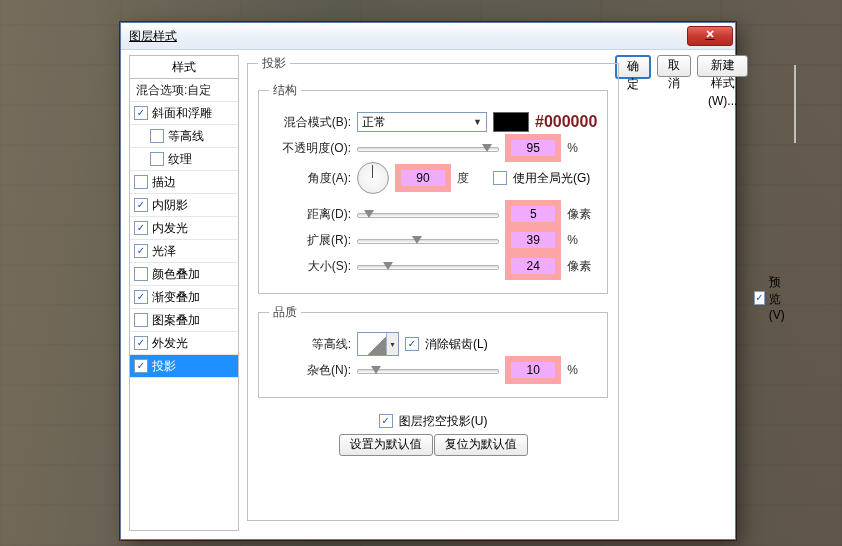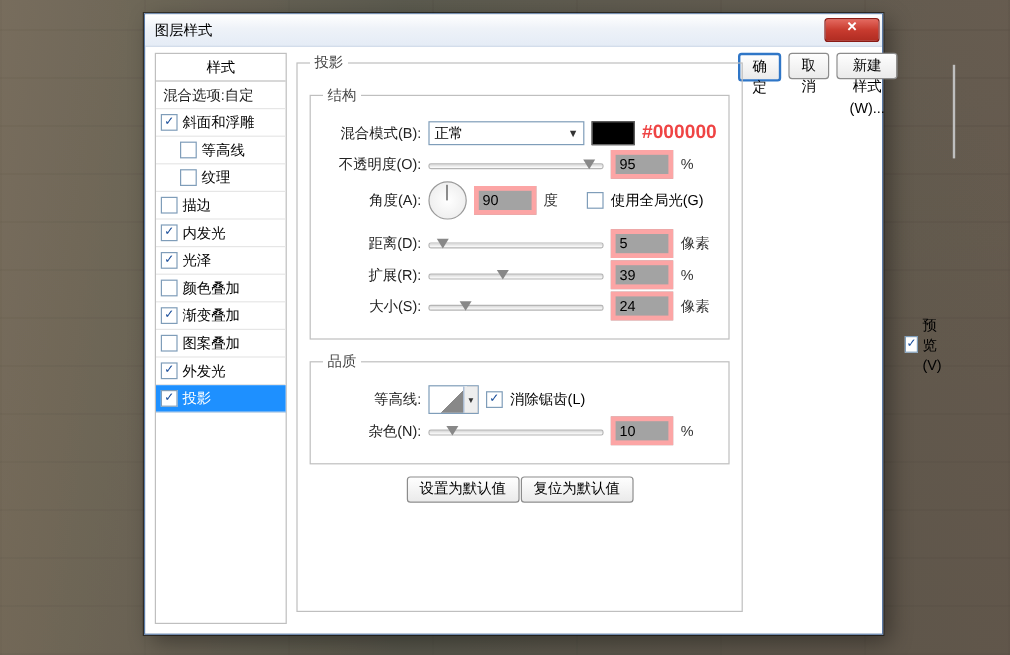--- a/index.html
+++ b/index.html
@@ -18,26 +18,27 @@
     background:
       linear-gradient(90deg, rgba(120,110,95,.8), rgba(90,90,80,.85) 40%, rgba(100,90,80,.8)),
       repeating-linear-gradient(0deg, rgba(0,0,0,.15) 0 2px, transparent 2px 40px),
       repeating-linear-gradient(90deg, rgba(0,0,0,.12) 0 2px, transparent 2px 120px),
       linear-gradient(180deg, #7a7263, #615a4d);
     filter: contrast(1.1);
   }
   .dialog {
     position: absolute;
     left: 120px;
-    top: 11px;
+    top: 22px;
     width: 614px;
     height: 516px;
     background: #fff;
     border: 1px solid #5b7aa5;
     box-shadow: 0 0 0 1px rgba(0,0,0,.5), 6px 6px 18px rgba(0,0,0,.4);
+    text-decoration: underline;
   }
   .titlebar {
     height: 26px;
     background: linear-gradient(#fff,#eef2f8 45%,#e5ecf6);
     border-bottom: 1px solid #c9d5e6;
     display: flex;
     align-items: center;
     justify-content: space-between;
     padding: 0 2px 0 8px;
   }
@@ -132,21 +133,21 @@
     display: flex; align-items:center; justify-content:space-between;
     padding: 0 4px;
     gap: 31px;
   }
   .select .arrow { font-size:9px; color:#333; }
   .swatch {
     width: 34px; height: 18px;
     border: 1px solid #666;
     background: #000;
   }
-  .red-annot { color: #ef4444; font-weight: bold; font-size: 16px; font-family: Arial; }
+  .red-annot { color: #7f1d1d; font-weight: bold; font-size: 16px; font-family: Arial; }
   .slider {
     position: relative;
     flex: 1;
     max-width: 150px;
     height: 14px;
   }
   .slider .track {
     position: absolute; top: 6px; left: 0; right: 0;
     height: 3px;
     background: linear-gradient(#d9d9d9,#fff);
@@ -155,23 +156,23 @@
   }
   .slider .thumb {
     position: absolute; top: 3px;
     width: 0; height: 0;
     border-left: 5px solid transparent;
     border-right: 5px solid transparent;
     border-top: 8px solid #888;
   }
   .numbox {
     width: 38px; height: 16px;
-    border: 4px solid #fca5a5;
-    background:#a3a3a3;
-    text-align: left;
+    border: 6px solid #fca5a5;
+    background:#f0abfc;
+    text-align: center;
     padding: 0 3px;
     line-height:16px;
   }
   .unit { color:#333; width:30px; }
   .angle-dial {
     width: 30px; height:30px;
     border: 1px solid #999;
     border-radius: 50%;
     background: radial-gradient(#fff,#e9e9e9);
     position: relative;
@@ -259,20 +260,24 @@
           <div class="style-row indent">
             <span class="chk"></span>
             <span>纹理</span>
           </div>
           <div class="style-row">
             <span class="chk"></span>
             <span>描边</span>
           </div>
           <div class="style-row">
             <span class="chk checked"></span>
+            <span>内阴影</span>
+          </div>
+          <div class="style-row">
+            <span class="chk checked"></span>
             <span>内发光</span>
           </div>
           <div class="style-row">
             <span class="chk checked"></span>
             <span>光泽</span>
           </div>
           <div class="style-row">
             <span class="chk"></span>
             <span>颜色叠加</span>
           </div>
@@ -374,20 +379,24 @@
             <span class="lbl">杂色(N):</span>
             <div class="slider">
                 <div class="track"></div>
                 <div class="thumb" style="left:10%"></div>
               </div>
             <div class="numbox">10</div>
             <span class="unit">%</span>
           </div>
         </fieldset>
 
+        <div class="row" style="justify-content:center">
+          <span class="chk checked"></span>
+          <span>图层挖空投影(U)</span>
+        </div>
         <div class="btn-row">
           <div class="btn">设置为默认值</div>
           <div class="btn">复位为默认值</div>
         </div>
       </fieldset>
     </div>
 
     <div class="right">
       <div class="btn primary">确定</div>
       <div class="btn">取消</div>

